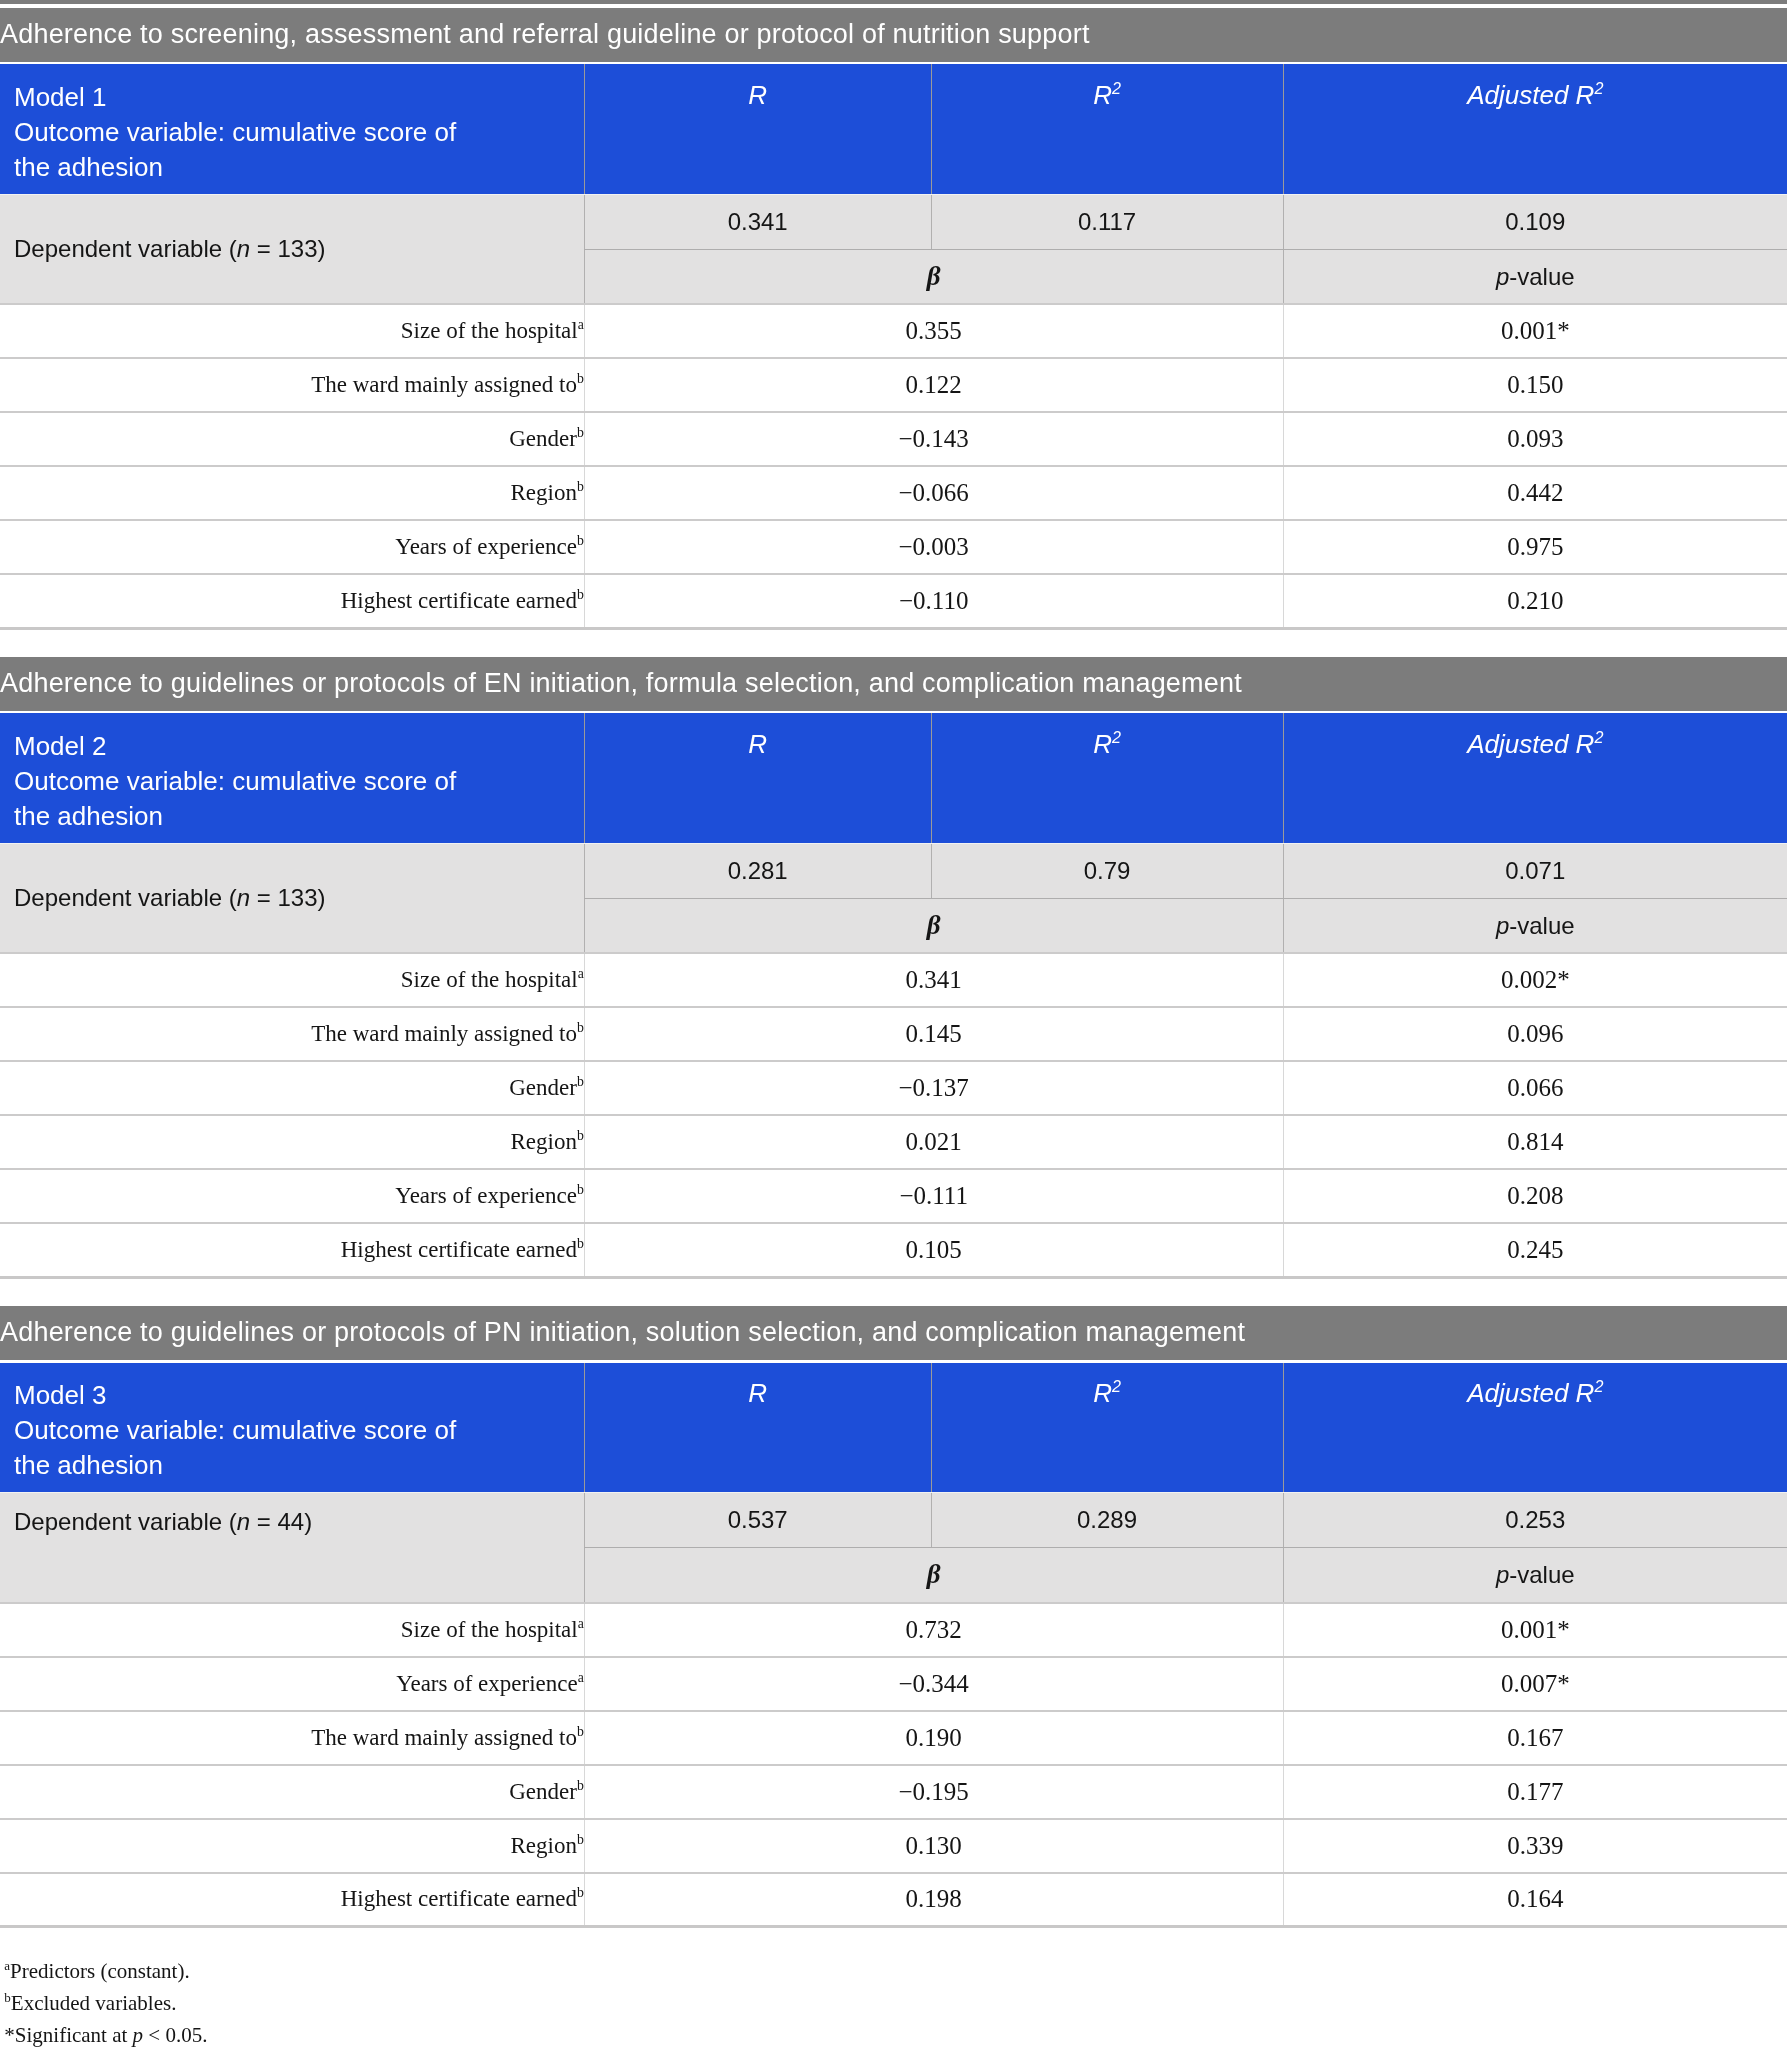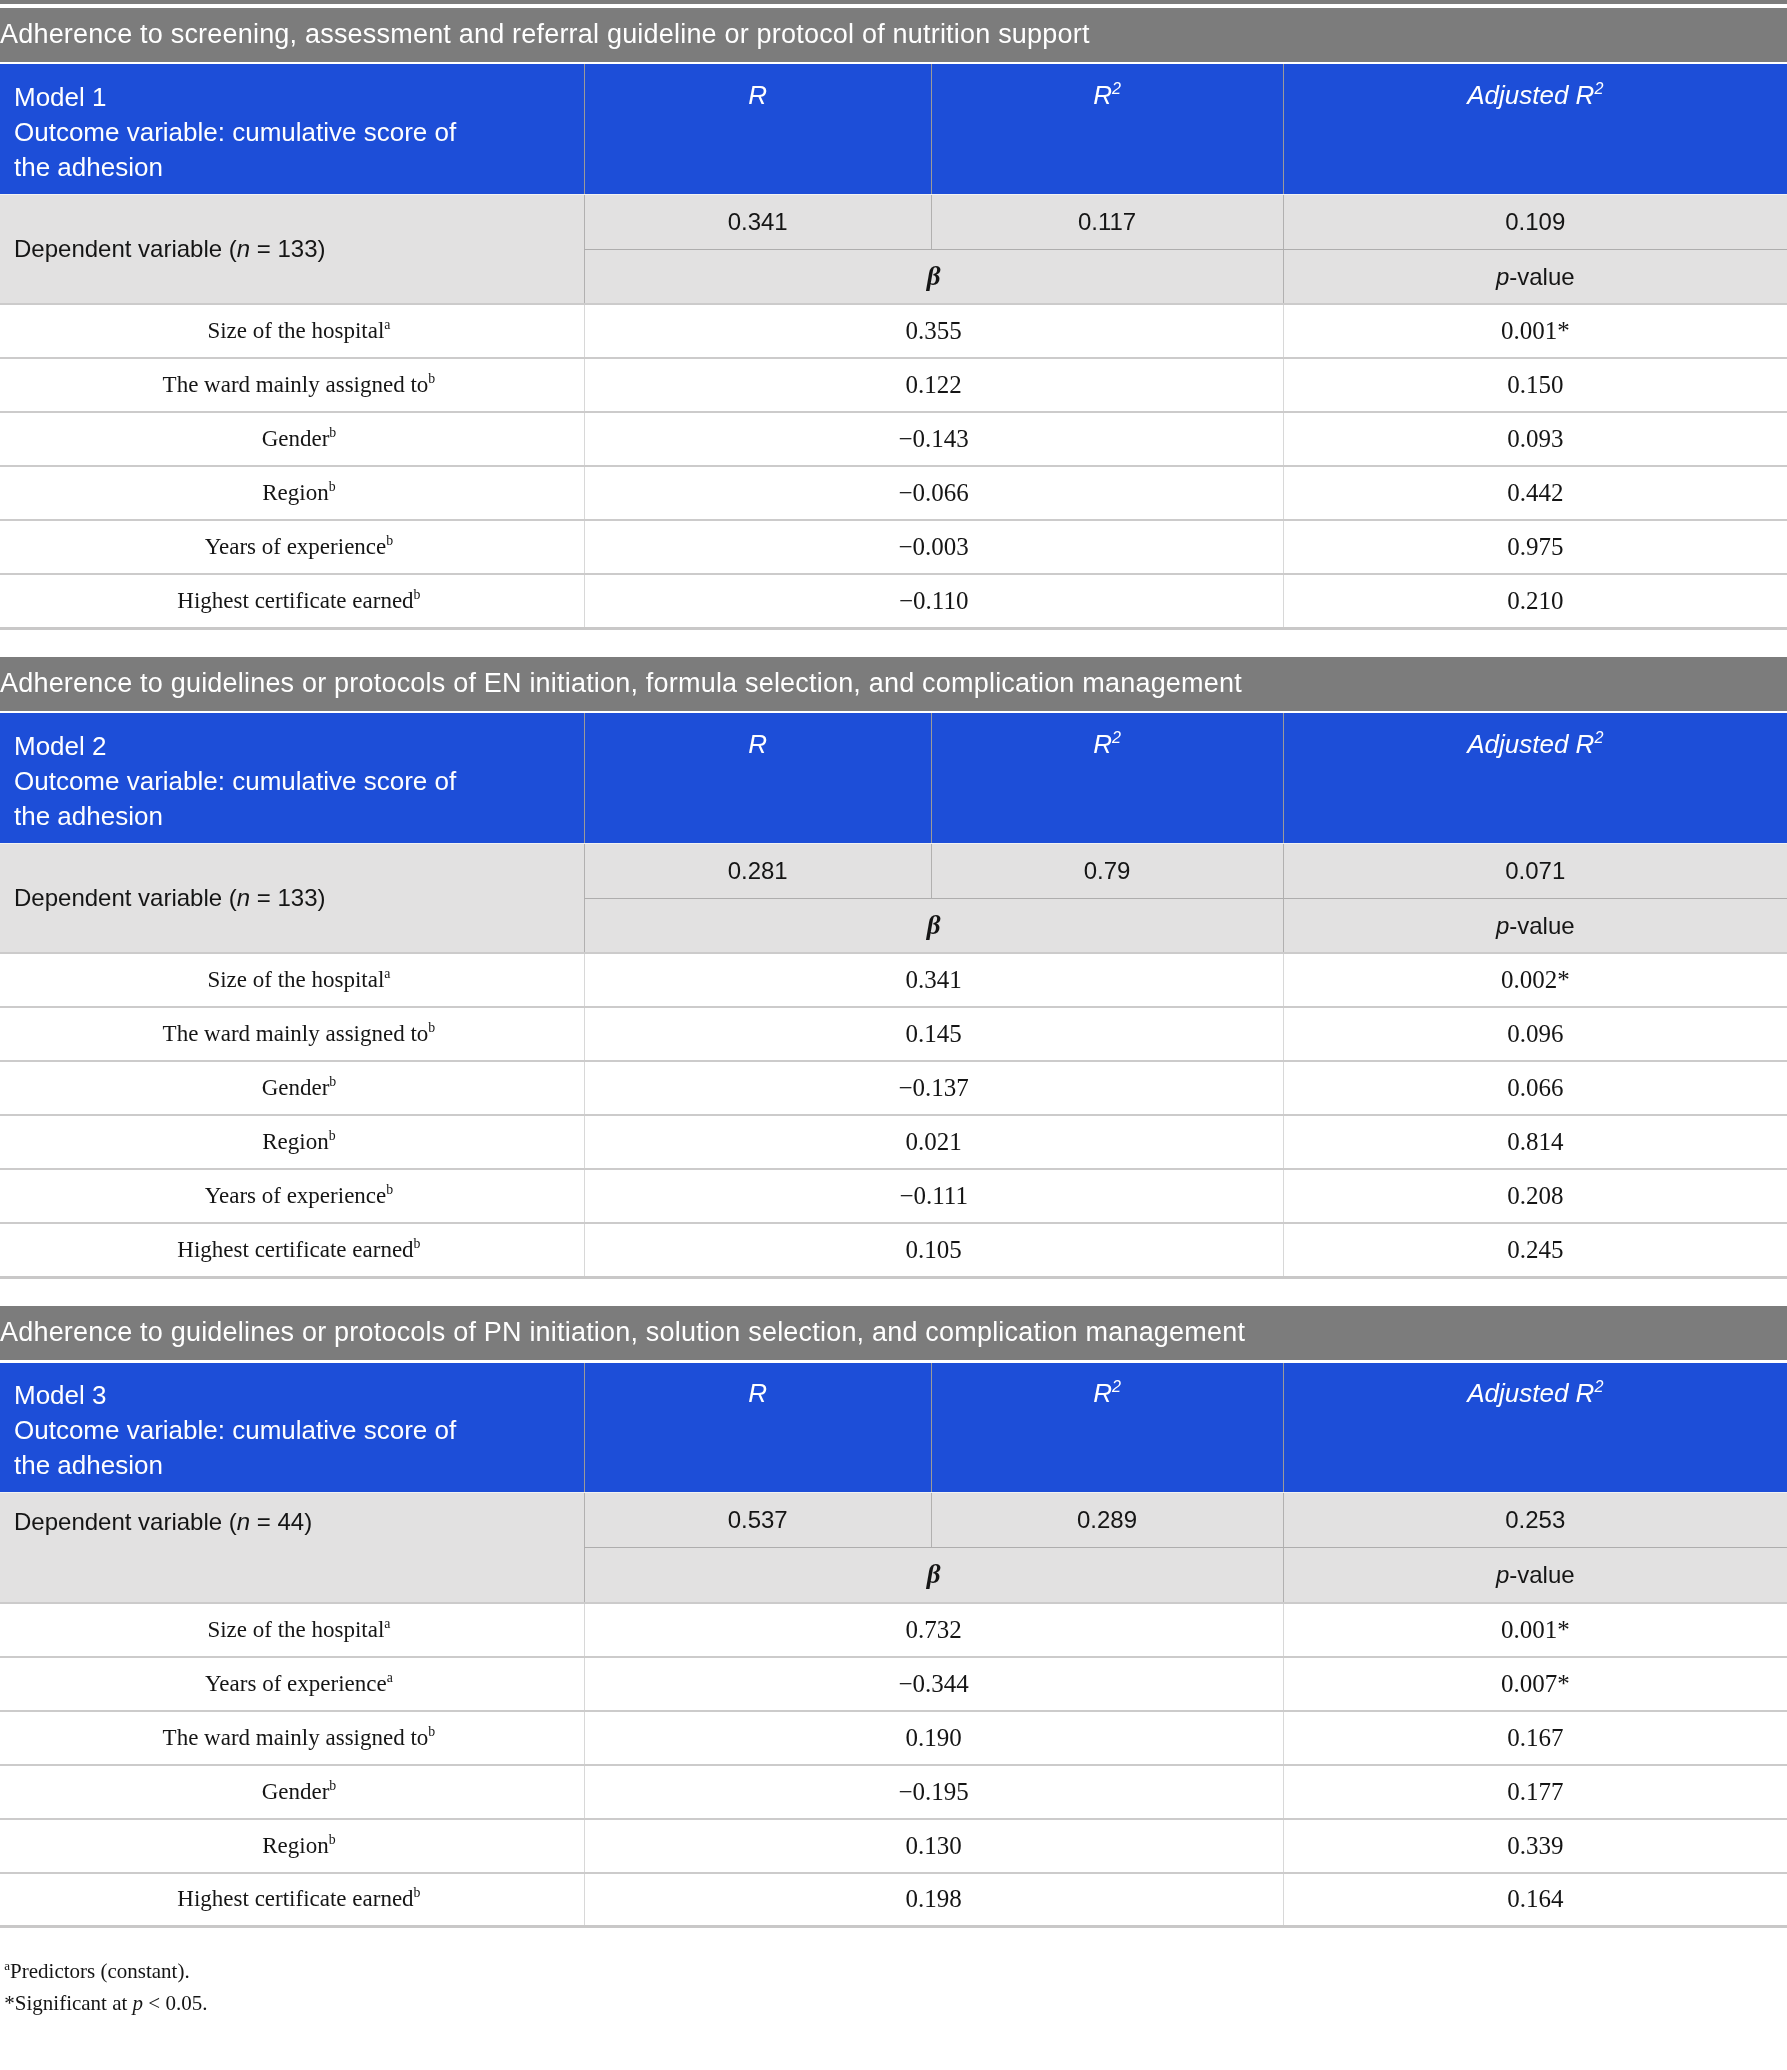--- a/index.html
+++ b/index.html
@@ -39,21 +39,21 @@
   .dep-top { vertical-align:top; padding-top:14.7px; }
   .vr-num { border-left:1.7px solid #b1b0b0; border-bottom:1.7px solid #aeadad; }
   .beta-cell, .pv-cell { border-left:1.7px solid #b1b0b0; }
   .beta-sym { font-family:"Liberation Serif", serif; font-style:italic; font-weight:600; font-size:27px; }
 
   
   .dr td {
     background:#ffffff; height:54px; border-top:2.6px solid #cccbcb;
     font-family:"Liberation Serif", serif;
   }
-  .dr-label { text-align:center; padding-left:14px; font-size:23px; }
+  .dr-label { text-align:right; padding-left:14px; font-size:23px; }
   .dr-label sup { font-size:0.6em; }
   .dr-num { text-align:center; font-size:25px; border-left:1.7px solid #d8d8d8; }
   .dr:last-child td { border-bottom:3.5px solid #c9c8c8; }
 
   
   .footnotes { margin-top:10.4px; padding-left:4.3px; font-family:"Liberation Serif", serif; font-size:21px; }
   .footnotes p { line-height:32px; }
 </style>
 </head>
 <body>
@@ -256,15 +256,16 @@
         <td class="dr-label"><span>Highest certificate earned</span><sup>b</sup></td>
         <td class="dr-num" colspan="2">0.198</td>
         <td class="dr-num">0.164</td>
       </tr>
     </tbody>
   </table>
 </section>
 
 <div class="footnotes">
   <p><sup>a</sup><span>Predictors (constant).</span></p>
+  <p><sup>b</sup><span>Excluded variables.</span></p>
   <p><span>*Significant at </span><span class="it">p</span><span> &lt; 0.05.</span></p>
 </div>
 
 
 </body></html>

